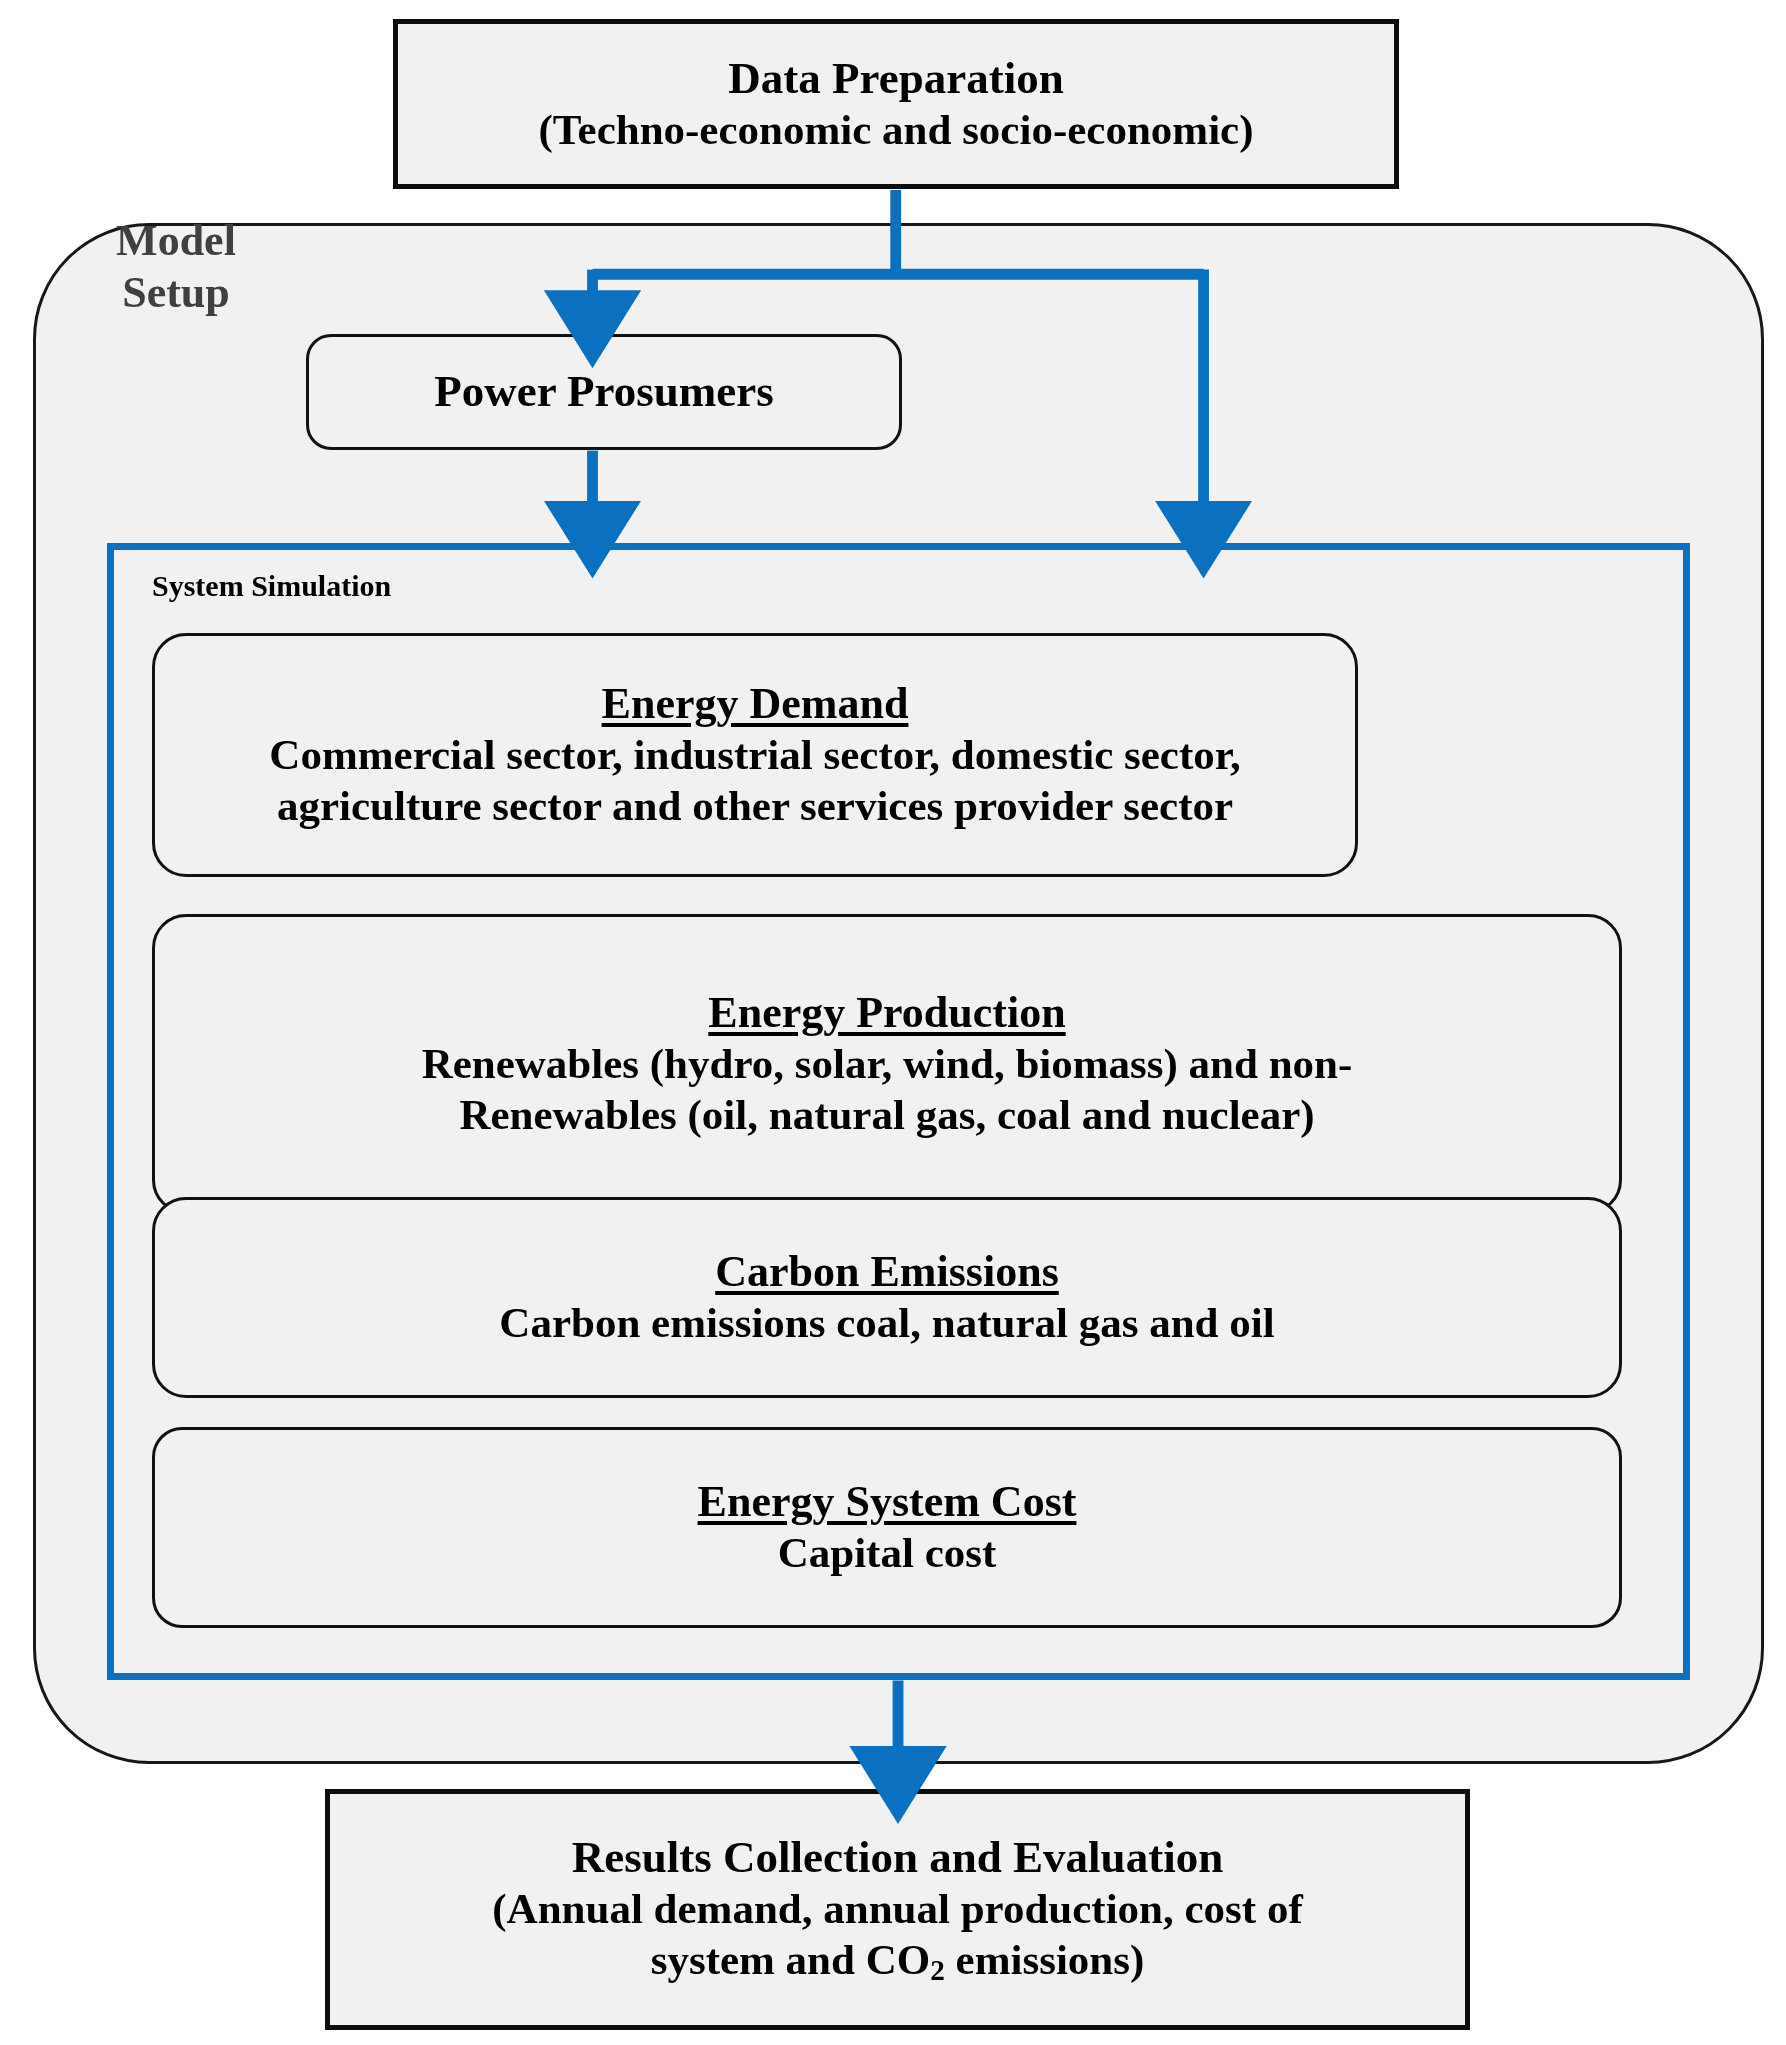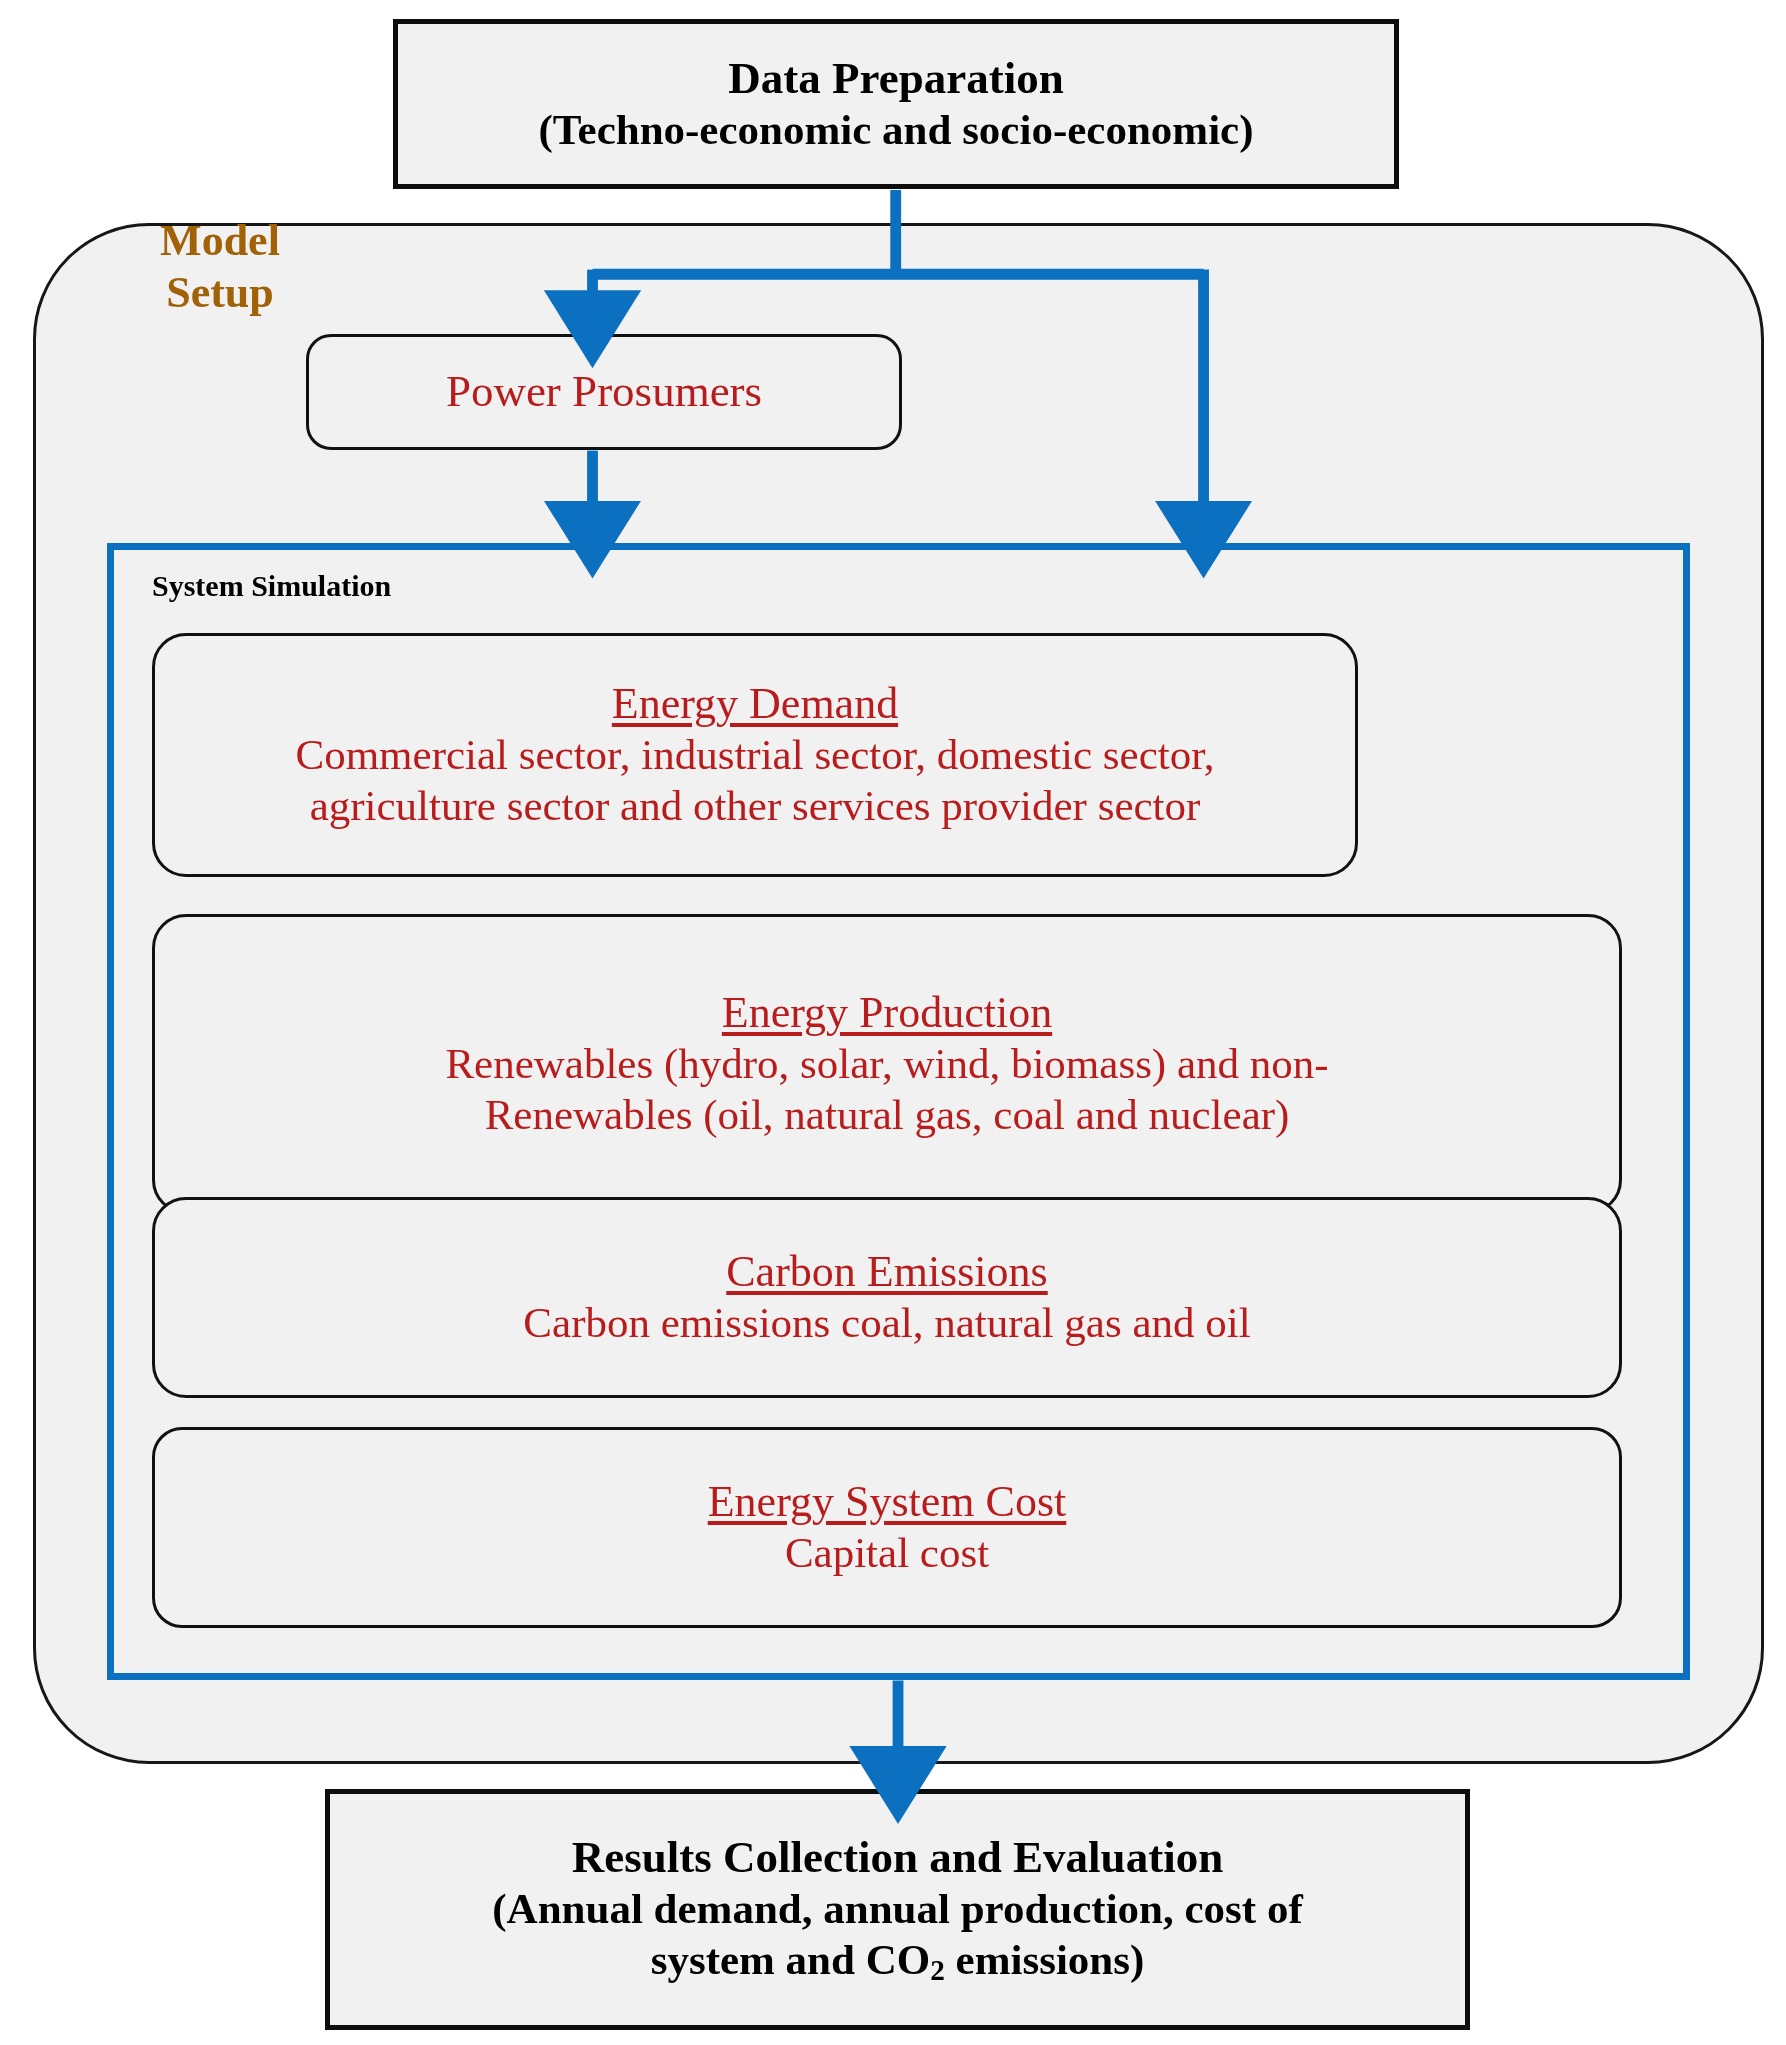--- a/index.html
+++ b/index.html
@@ -22,21 +22,21 @@
   }
   .round-box{
     position:absolute;
     background:#f1f1f1;
     border:3.1px solid #111111;
     border-radius:34px;
     box-sizing:border-box;
     display:flex;flex-direction:column;
     align-items:center;justify-content:center;
     text-align:center;
-    font-weight:normal;color:#b91c1c;
+    font-weight:bold;color:#000000;
   }
   .outer-container{
     position:absolute;
     background:#f1f1f1;
     border:3.1px solid #171717;
     border-radius:116px;
     box-sizing:border-box;
   }
   .blue-panel{
     position:absolute;
@@ -46,21 +46,21 @@
   }
 
   .line{display:block;line-height:1.18;text-align:center;}
   .t-title{font-size:45px;}
   .t-sub{font-size:43px;}
   .hd{font-size:44px;text-decoration:underline;text-underline-offset:4.6px;}
   .bd{font-size:43px;}
 
   #model-setup-label{
     position:absolute;left:87px;top:215px;width:178px;
-    font-size:44px;font-weight:bold;line-height:1.22;color:#a16207;text-align:left;margin-left:44px;
+    font-size:44px;font-weight:bold;line-height:1.22;color:#404040;text-align:left;
   }
   #system-sim-label{
     position:absolute;left:152px;top:569px;
     font-size:30px;font-weight:bold;color:#000;text-align:left;
   }
 
   #arrows{position:absolute;left:0;top:0;width:1786px;height:2046px;pointer-events:none;}
 
   sub{font-size:0.68em;vertical-align:-0.22em;}
 </style>

